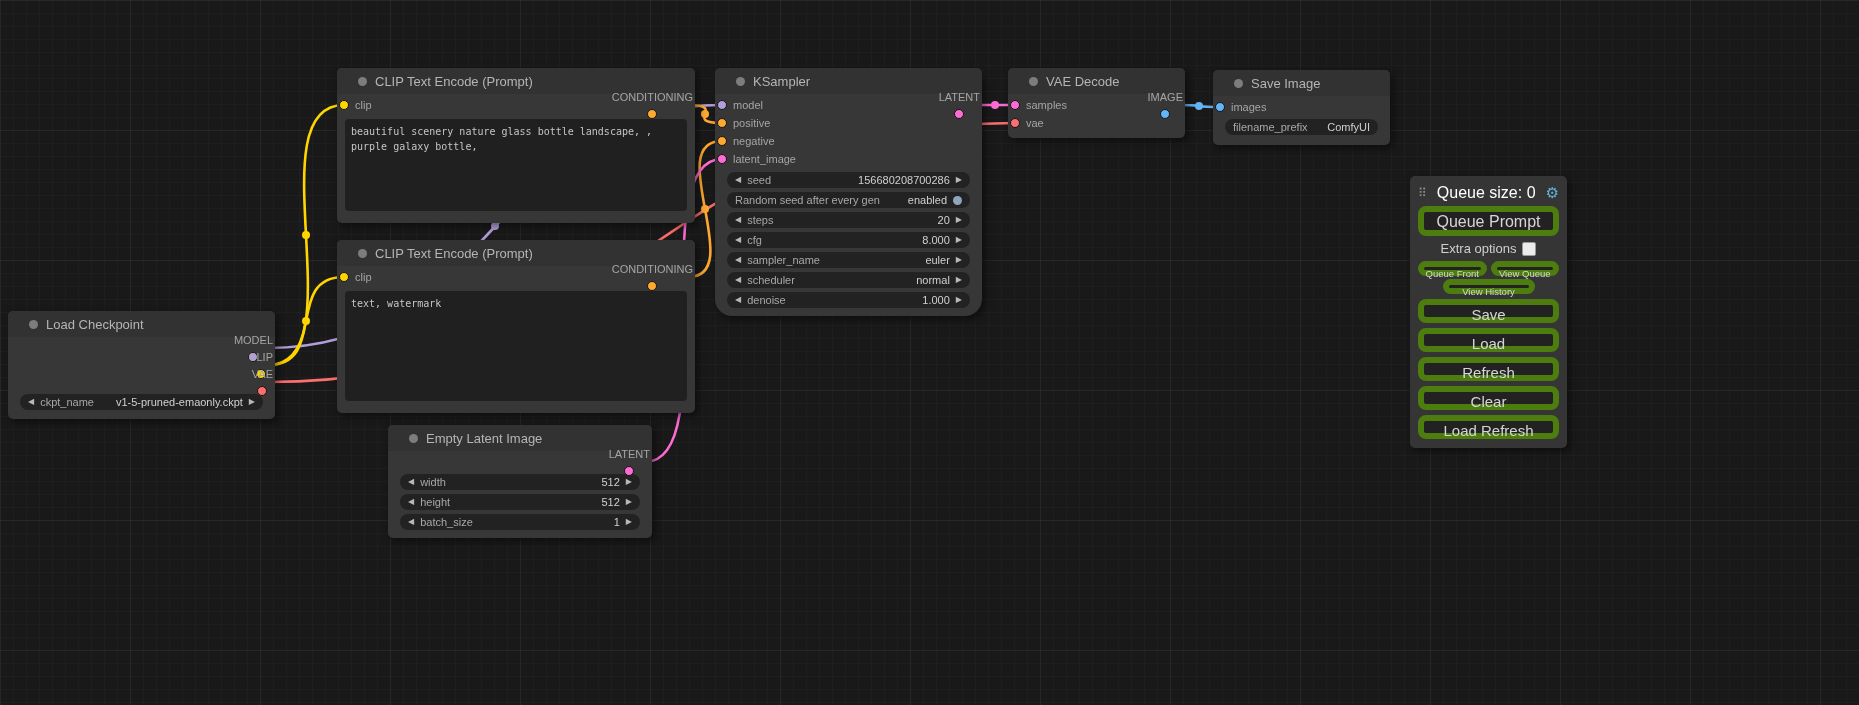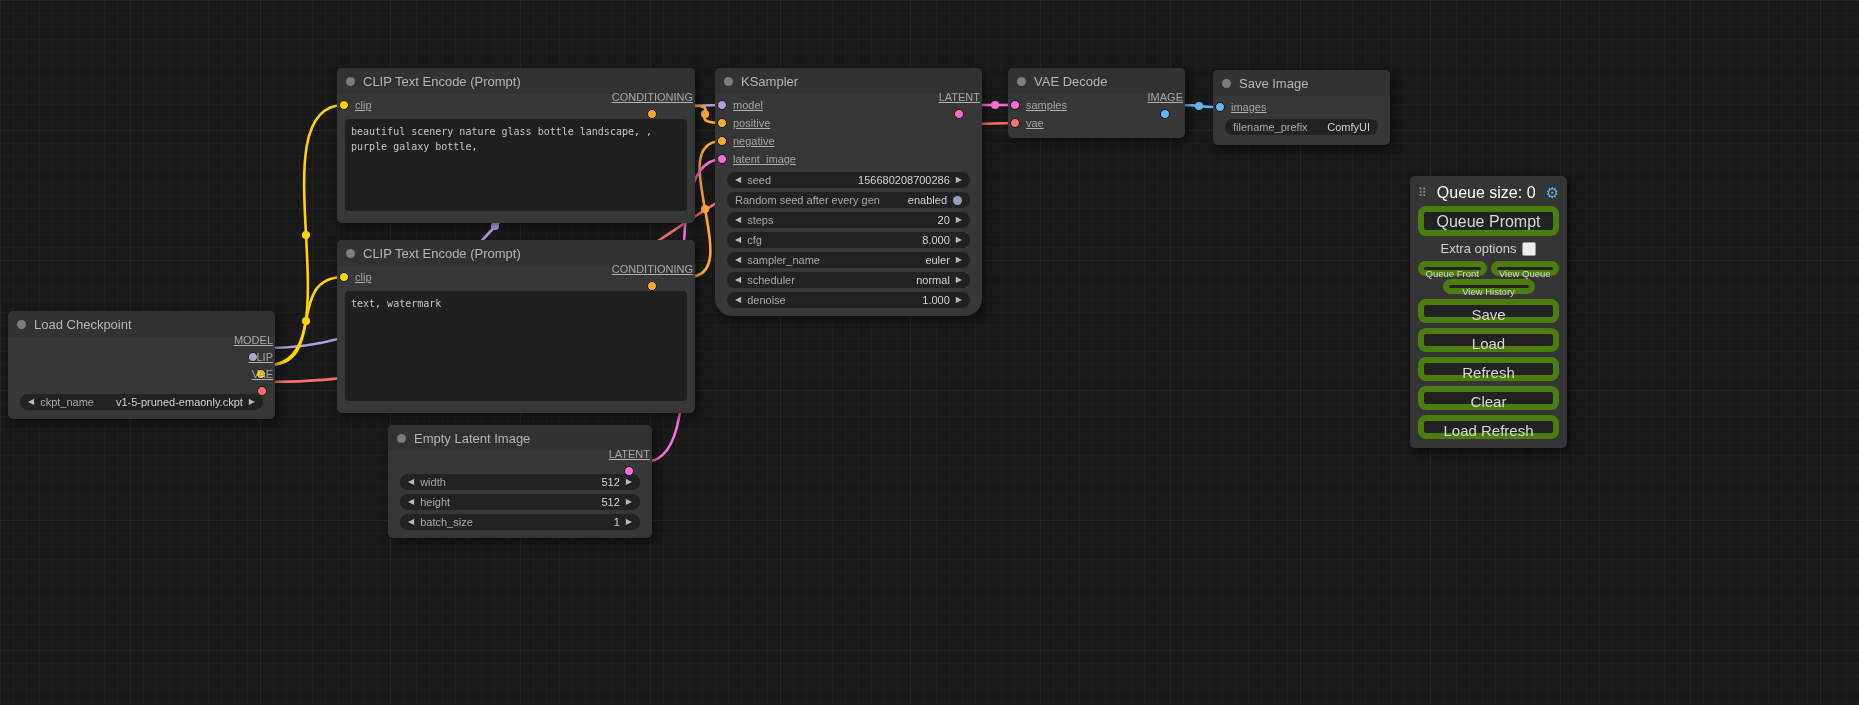--- a/index.html
+++ b/index.html
@@ -12,25 +12,25 @@
       linear-gradient(rgba(255,255,255,0.02) 1px, transparent 1px),
       linear-gradient(90deg, rgba(255,255,255,0.02) 1px, transparent 1px);
     background-size:130px 130px,130px 130px,13px 13px,13px 13px;
     font-family:"Liberation Sans",sans-serif;
   }
   svg.links{position:absolute;left:0;top:0;z-index:1;}
   svg.links path{fill:none;stroke-width:2.6px;}
 
   .node{position:absolute;z-index:2;background:#373737;border-radius:5px;
         box-shadow:3px 3px 9px rgba(0,0,0,.5);color:#b0b0b0;}
-  .node-title{height:26px;display:flex;align-items:center;gap:8px;padding:0 9px;
+  .node-title{height:26px;display:flex;align-items:center;gap:8px;padding:0 21px;
         font-size:13px;color:#b5b5b5;background:#323232;border-radius:5px 5px 0 0;}
   .collapse-dot{width:9px;height:9px;border-radius:50%;background:#7d7d7d;flex:0 0 auto;}
   .rows{padding-top:2px;}
-  .row{display:flex;justify-content:space-between;align-items:center;height:17px;text-decoration:underline;}
+  .row{display:flex;justify-content:space-between;align-items:center;height:17px;}
   .row.h18{height:18px;}
   .row.outonly{justify-content:flex-end;}
   .port{display:flex;align-items:center;gap:6px;font-size:11px;color:#a5a5a5;}
   .port.in{margin-left:2px;}
   .port.out{margin-right:2px;flex-direction:column;}
   .pdot{width:10px;height:10px;border-radius:50%;box-sizing:border-box;border:1px solid #161616;flex:0 0 auto;}
   .c-model{background:#B39DDB}.c-clip{background:#FFD500}.c-vae{background:#FF6E6E}
   .c-cond{background:#FFA931}.c-latent{background:#FF6BD5}.c-image{background:#64B5F6}
 
   .widget{height:16px;background:#222222;border-radius:8px;margin:4px 12px 0;

